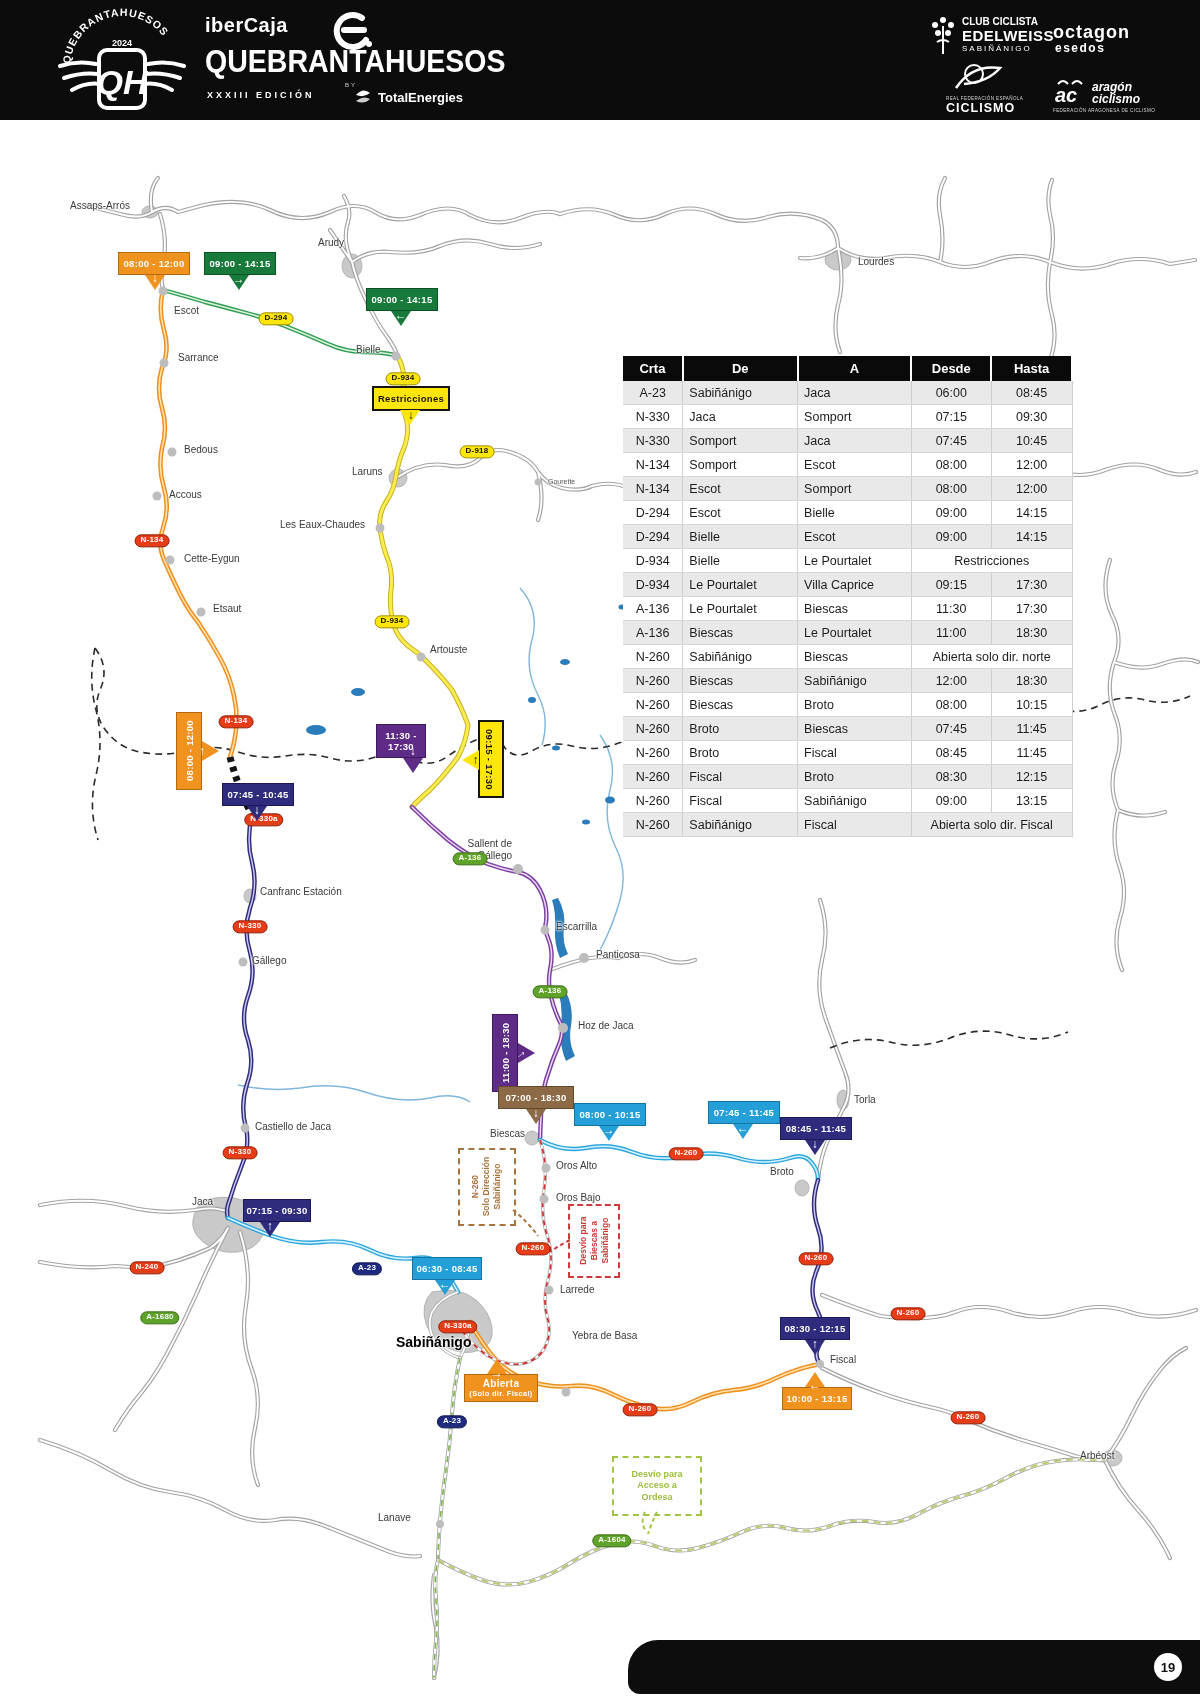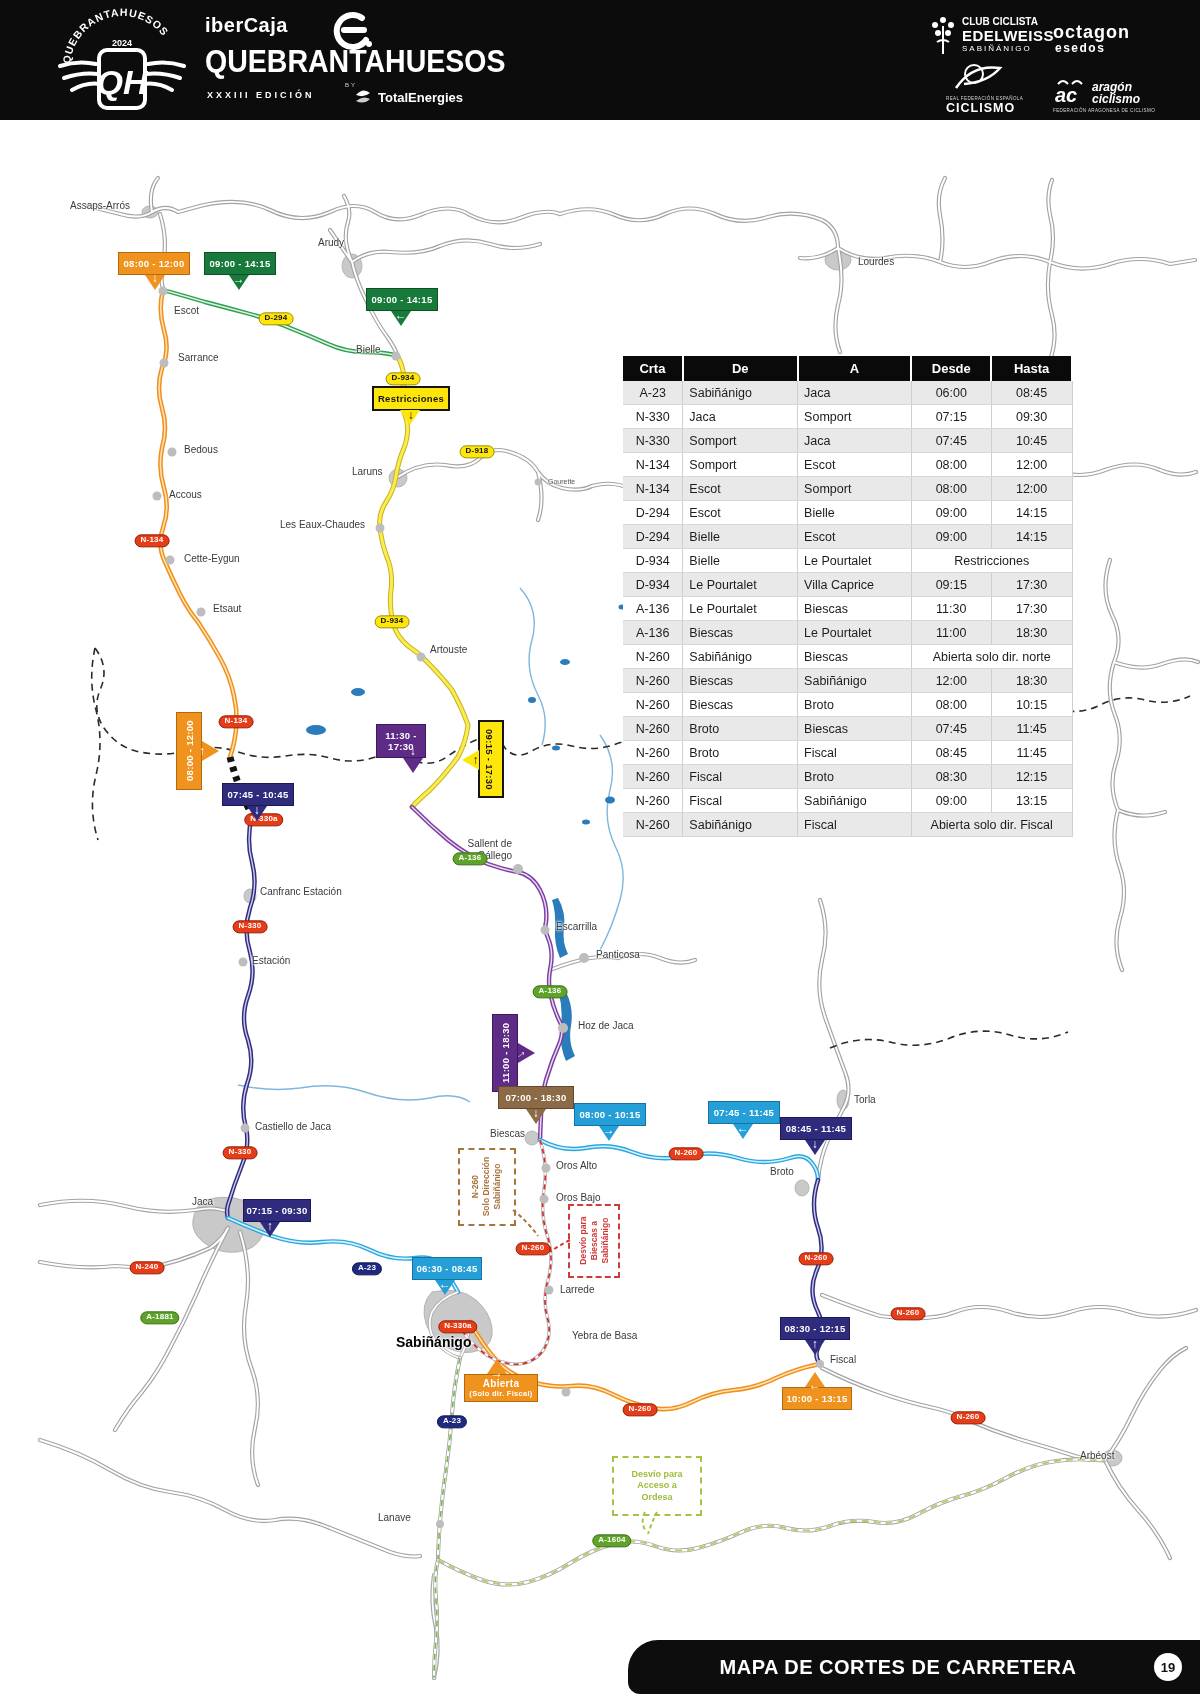--- a/index.html
+++ b/index.html
@@ -566,21 +566,21 @@
 <div class="plc" style="left:184px;top:553px">Cette-Eygun</div>
 <div class="plc" style="left:213px;top:603px">Etsaut</div>
 <div class="plc" style="left:430px;top:644px">Artouste</div>
 <div class="plc sm" style="left:548px;top:478px">Gourette</div>
 <div class="plc sm" style="left:630px;top:400px">Arbéost</div>
 <div class="plc wrap" style="left:446px;top:838px">Sallent de Gállego</div>
 <div class="plc" style="left:556px;top:921px">Escarrilla</div>
 <div class="plc" style="left:596px;top:949px">Panticosa</div>
 <div class="plc" style="left:578px;top:1020px">Hoz de Jaca</div>
 <div class="plc" style="left:260px;top:886px">Canfranc Estación</div>
-<div class="plc" style="left:252px;top:955px">Estación</div>
+<div class="plc" style="left:252px;top:955px">Gállego</div>
 <div class="plc" style="left:255px;top:1121px">Castiello de Jaca</div>
 <div class="plc" style="left:192px;top:1196px">Jaca</div>
 <div class="plc" style="left:490px;top:1128px">Biescas</div>
 <div class="plc" style="left:556px;top:1160px">Oros Alto</div>
 <div class="plc" style="left:556px;top:1192px">Oros Bajo</div>
 <div class="plc" style="left:560px;top:1284px">Larrede</div>
 <div class="plc b" style="left:396px;top:1334px">Sabiñánigo</div>
 <div class="plc" style="left:572px;top:1330px">Yebra de Basa</div>
 <div class="plc" style="left:854px;top:1094px">Torla</div>
 <div class="plc" style="left:770px;top:1166px">Broto</div>
@@ -600,21 +600,21 @@
 <div class="bdg bdg-rd" style="left:816px;top:1259px">N-260</div>
 <div class="bdg bdg-rd" style="left:640px;top:1410px">N-260</div>
 <div class="bdg bdg-rd" style="left:908px;top:1314px">N-260</div>
 <div class="bdg bdg-rd" style="left:968px;top:1418px">N-260</div>
 <div class="bdg bdg-ye" style="left:276px;top:319px">D-294</div>
 <div class="bdg bdg-ye" style="left:403px;top:379px">D-934</div>
 <div class="bdg bdg-ye" style="left:477px;top:452px">D-918</div>
 <div class="bdg bdg-ye" style="left:392px;top:622px">D-934</div>
 <div class="bdg bdg-gn" style="left:470px;top:859px">A-136</div>
 <div class="bdg bdg-gn" style="left:550px;top:992px">A-136</div>
-<div class="bdg bdg-gn" style="left:160px;top:1318px">A-1881</div>
+<div class="bdg bdg-gn" style="left:160px;top:1318px">A-1680</div>
 <div class="bdg bdg-gn" style="left:612px;top:1541px">A-1604</div>
 <div class="bdg bdg-nv" style="left:367px;top:1269px">A-23</div>
 <div class="bdg bdg-nv" style="left:452px;top:1422px">A-23</div>
 
 <div class="bnr bnr-or" style="left:118px;top:252px;width:72px">
   <span class="htxt">08:00 - 12:00</span>
   <i class="pt pt-d" style="left:26px"></i>
   <b class="ar" style="left:36px;top:19px;transform:translateX(-50%)">↓</b>
 </div>
 <div class="bnr bnr-gr" style="left:204px;top:252px;width:72px">
@@ -720,15 +720,14 @@
 </div>
 <div class="note note-gn" style="left:612px;top:1456px;width:86px;height:56px">
   <div class="inner">
     <span>Desvío para</span><br>
     <span>Acceso a</span><br>
     <span>Ordesa</span>
   </div>
 </div>
 
 <div class="footer">
-  <div class="ftitle">MAPA DE CORTES DE CARRETERA</div>
   <div class="fpage">19</div>
 </div>
 
 </body></html>

